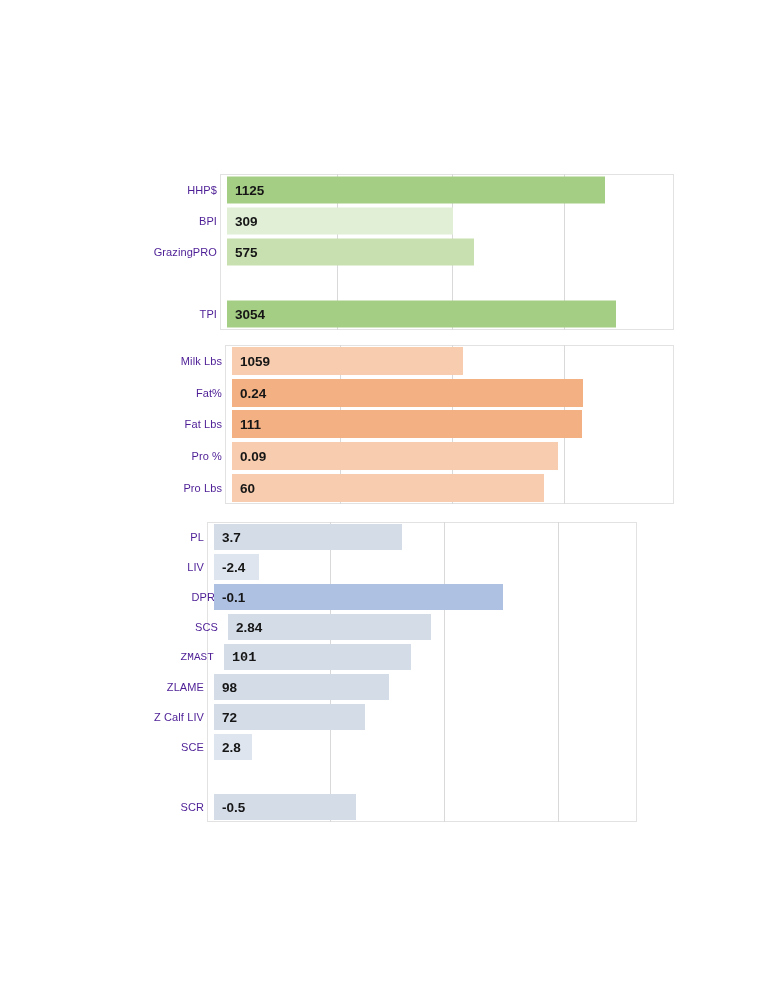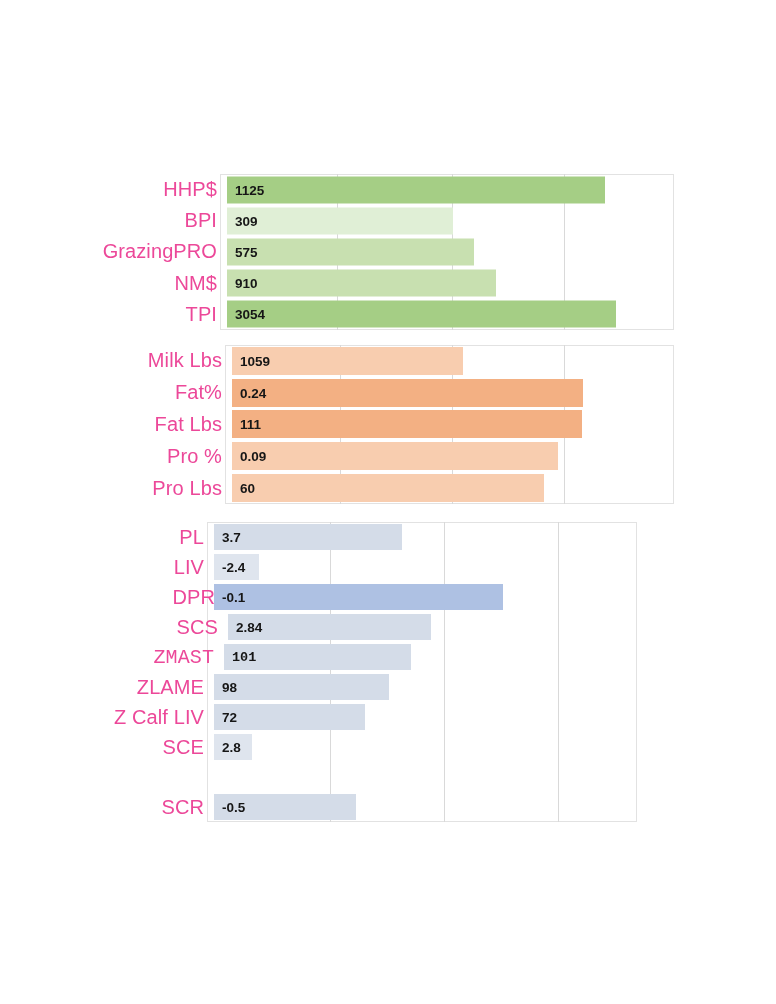--- a/index.html
+++ b/index.html
@@ -44,22 +44,22 @@
   }
 
   .row-label {
     position: absolute;
     right: 0;
     top: 0;
     height: 100%;
     display: flex;
     align-items: center;
     justify-content: flex-end;
-    font-size: 20px;
-    color: #ec4899;
+    font-size: 11px;
+    color: #4c1d95;
     white-space: nowrap;
     letter-spacing: 0.1px;
   }
 
   .bar {
     position: absolute;
     top: 50%;
     transform: translateY(-50%);
     display: flex;
     align-items: center;
@@ -94,25 +94,20 @@
     </div>
     <div class="row" style="position: absolute; left: 0px; top: 205.2px; width: 776px; height: 31.2px; text-decoration: underline;">
       <div class="row-label" style="width: 217px; right: auto; left: 0px;">BPI</div>
       <div class="bar" style="left: 227px; width: 226px; height: 27px; background: rgb(224, 239, 214);"></div>
       <div class="bar-value" style="left: 227px;">309</div>
     </div>
     <div class="row" style="position: absolute; left: 0px; top: 236.4px; width: 776px; height: 31.2px;">
       <div class="row-label" style="width: 217px; right: auto; left: 0px;">GrazingPRO</div>
       <div class="bar" style="left: 227px; width: 247px; height: 27px; background: rgb(200, 224, 176);"></div>
       <div class="bar-value" style="left: 227px;">575</div>
-    </div>
-    <div class="row" style="position: absolute; left: 0px; top: 267.6px; width: 776px; height: 31.2px;">
-      <div class="row-label" style="width: 217px; right: auto; left: 0px;">NM$</div>
-      <div class="bar" style="left: 227px; width: 269px; height: 27px; background: rgb(200, 224, 176);"></div>
-      <div class="bar-value" style="left: 227px;">910</div>
     </div>
     <div class="row" style="position: absolute; left: 0px; top: 298.8px; width: 776px; height: 31.2px;">
       <div class="row-label" style="width: 217px; right: auto; left: 0px;">TPI</div>
       <div class="bar" style="left: 227px; width: 389px; height: 27px; background: rgb(165, 206, 133);"></div>
       <div class="bar-value" style="left: 227px;">3054</div>
     </div>
     <div class="panel" style="left: 225px; top: 345px; width: 449px; height: 159px; border: 1px solid rgb(226, 226, 226);"></div>
     <div class="gridline" style="left: 340px; top: 345px; height: 159px;"></div>
     <div class="gridline" style="left: 452px; top: 345px; height: 159px;"></div>
     <div class="gridline" style="left: 564px; top: 345px; height: 159px;"></div>

